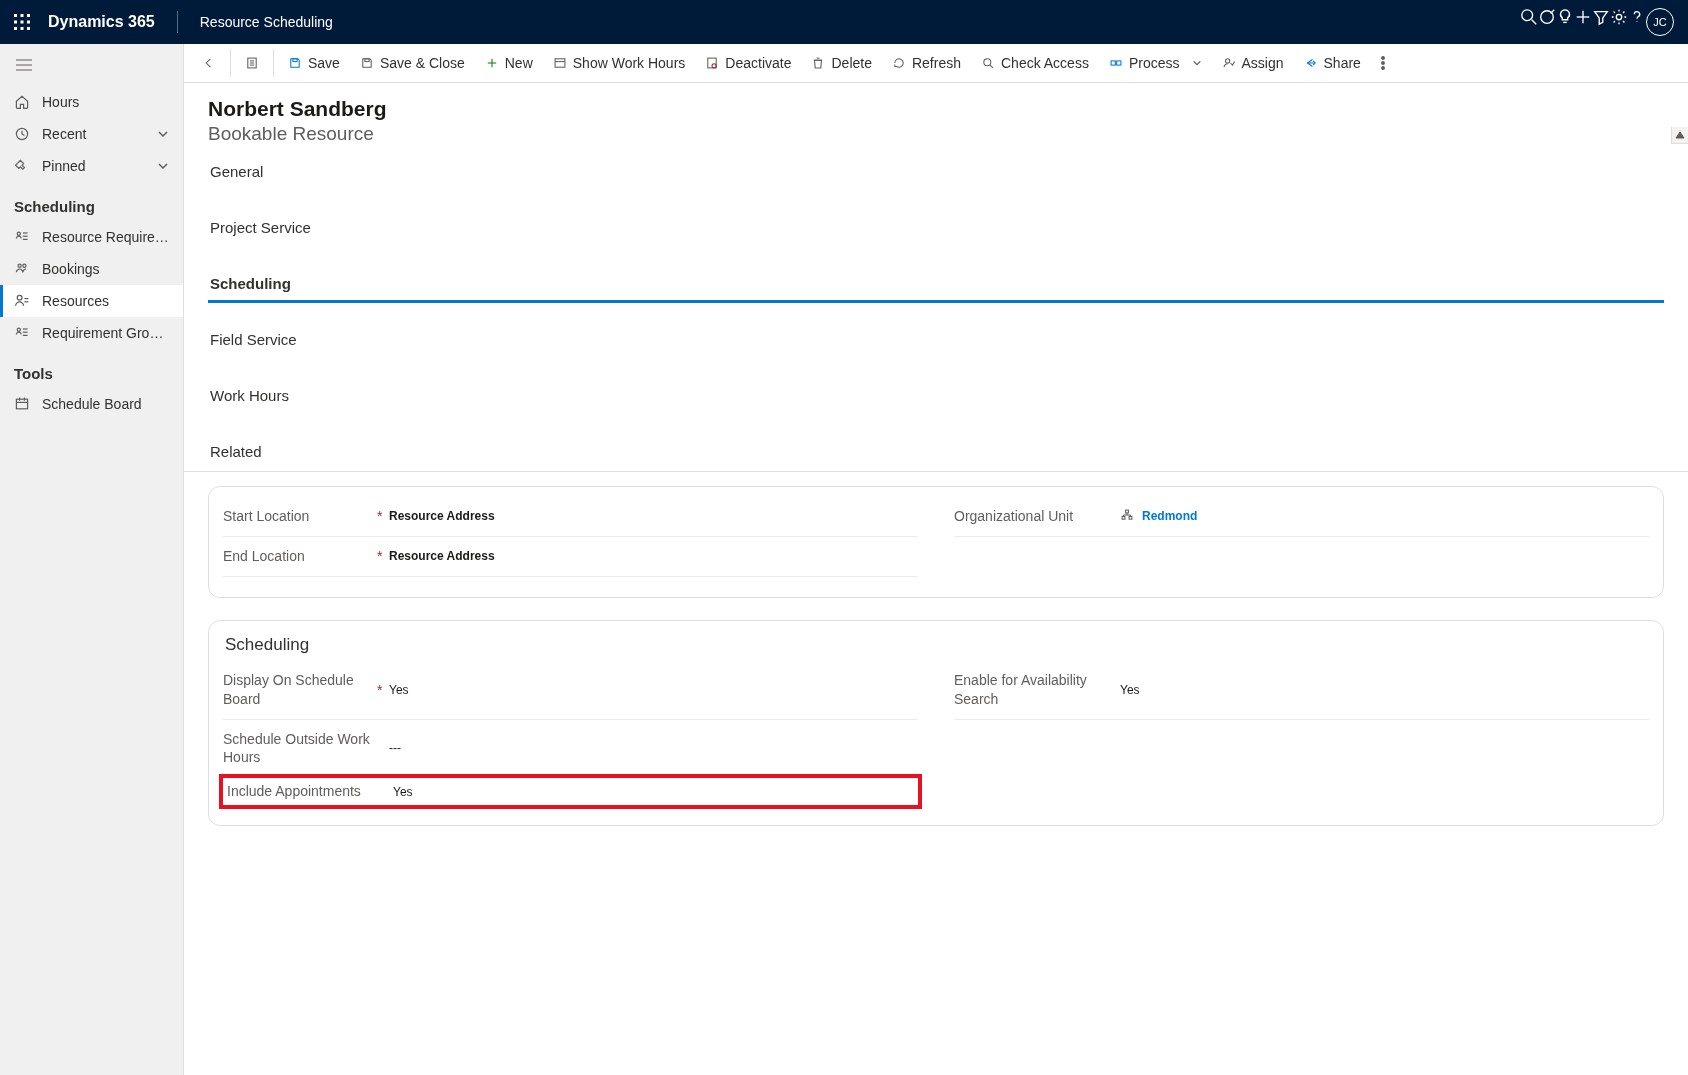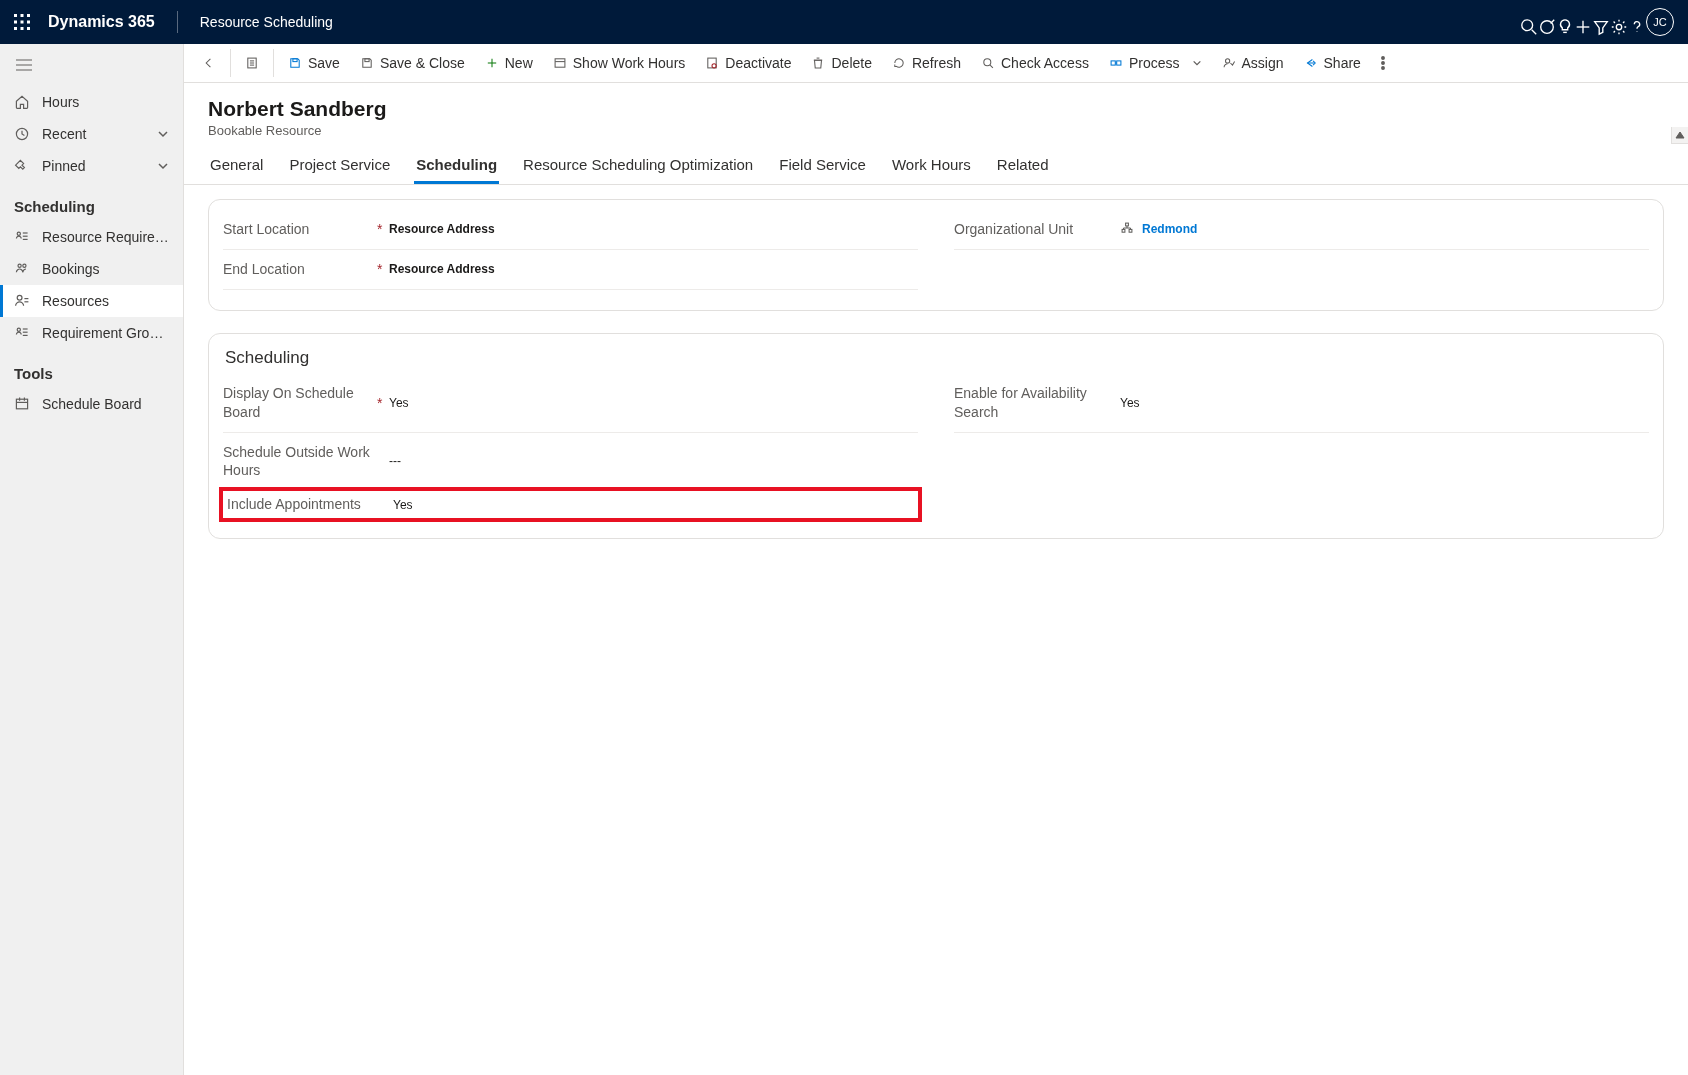--- a/index.html
+++ b/index.html
@@ -7,21 +7,21 @@
   body { width:1688px; height:1075px; overflow:hidden; display:flex; flex-direction:column; }
 
   
   .topbar { height:44px; background:#001a3a; color:#fff; display:flex; align-items:center; padding:0 14px; justify-content:space-between; flex-shrink:0; }
   .topbar-left { display:flex; align-items:center; gap:18px; }
   .waffle { width:16px; height:16px; display:inline-block; position:relative; }
   .waffle svg rect { fill:#fff; }
   .brand { font-weight:600; font-size:16px; }
   .divider-v { width:1px; height:22px; background:rgba(255,255,255,.35); margin:0 4px; }
   .topbar-sub { font-size:14px; }
-  .topbar-right { display:flex; align-items:flex-end; }
+  .topbar-right { display:flex; align-items:flex-start; }
   .tb-ico { width:18px; height:18px; display:flex; align-items:center; justify-content:center; cursor:pointer; }
   .tb-ico svg { stroke:#fff; fill:none; stroke-width:1.5; }
   .avatar { width:28px; height:28px; border:1px solid #fff; border-radius:50%; display:flex; align-items:center; justify-content:center; font-size:11px; cursor:pointer; }
 
   
   .shell { flex:1; display:flex; min-height:0; }
 
   
   .sidebar { width:184px; background:#f0f0f0; border-right:1px solid #e1dfdd; display:flex; flex-direction:column; }
   .ham { padding:14px 16px 12px; }
@@ -39,24 +39,24 @@
 
   
   .cmdbar { height:39px; border-bottom:1px solid #e1dfdd; display:flex; align-items:center; padding:0 8px; flex-shrink:0; }
   .cmd-btn { display:flex; align-items:center; gap:6px; padding:6px 10px; cursor:pointer; color:#323130; font-size:14px; }
   .cmd-btn svg { stroke:#605e5c; fill:none; stroke-width:1.5; }
   .cmd-sep { width:1px; height:28px; background:#e1dfdd; margin:0 4px; }
 
   
   .rec-head { padding:14px 24px 0 24px; }
   .rec-title { font-size:21px; font-weight:600; color:#1b1a19; }
-  .rec-sub { font-size:13px; color:#605e5c; margin-top:2px; }
-
-  
-  .tabs { display:flex; gap:22px; padding:12px 24px 0 24px; border-bottom:1px solid #e1dfdd; }
+  .rec-sub { font-size:19px; color:#605e5c; margin-top:2px; }
+
+  
+  .tabs { display:flex; gap:22px; padding:12px 24px 0 24px; border-bottom:1px solid #e1dfdd;flex-direction:column; }
   .tab { padding:6px 2px 8px; cursor:pointer; font-size:15px; color:#323130; border-bottom:3px solid transparent; }
   .tab.active { font-weight:600; border-bottom-color:#0078d4; }
 
   
   .content { flex:1; overflow:auto; padding:10px 24px 24px 24px; background:#fff; }
   .section { border:1px solid #e1dfdd; border-radius:12px; padding:10px 14px 20px; margin-top:4px; margin-bottom:22px; }
   .section-title { font-size:17px; font-weight:500; padding:4px 2px 6px; }
   .cols { display:flex; gap:36px; }
   .col { flex:1; min-width:0; }
   .frow { display:flex; align-items:center; border-bottom:1px solid #edebe9; padding:10px 0; }
@@ -349,21 +349,20 @@
 
     <div class="rec-head">
       <div class="rec-title">Norbert Sandberg</div>
       <div class="rec-sub">Bookable Resource</div>
     </div>
 
     <div class="tabs">
       <div class="tab">General</div>
       <div class="tab">Project Service</div>
       <div class="tab active">Scheduling</div>
-      <div class="tab">Resource Scheduling Optimization</div>
       <div class="tab">Field Service</div>
       <div class="tab">Work Hours</div>
       <div class="tab">Related</div>
     </div>
 
     <div class="content">
 
       <div class="section">
         <div class="cols">
           <div class="col">

